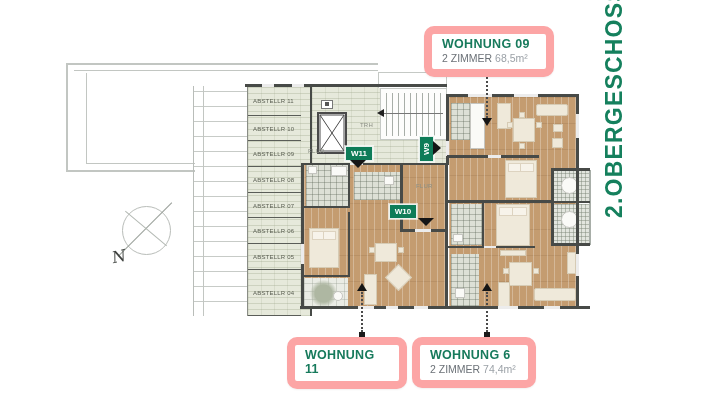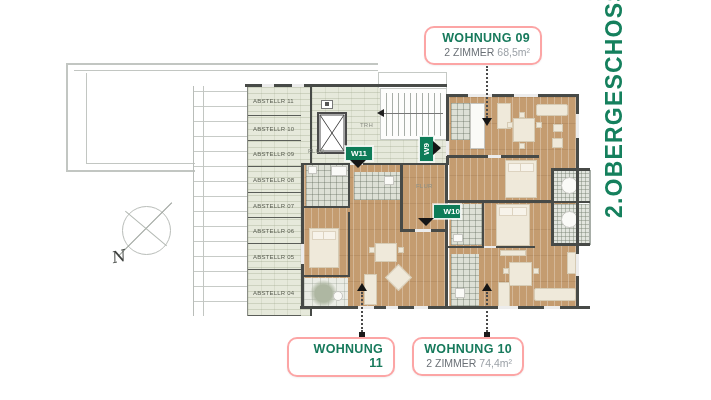--- a/index.html
+++ b/index.html
@@ -35,22 +35,22 @@
   
   .marker{background:#0e7c58;color:#fff;font-weight:bold;font-size:8px;display:flex;
           align-items:center;justify-content:center;border:1px solid #e9f2ee;box-shadow:0 0 0 1px rgba(255,255,255,.6);}
   .tri-down{width:0;height:0;border-left:8px solid transparent;border-right:8px solid transparent;border-top:8px solid #151515;}
   .tri-up-sm{width:0;height:0;border-left:5px solid transparent;border-right:5px solid transparent;border-bottom:8px solid #151515;}
   .tri-right{width:0;height:0;border-top:7px solid transparent;border-bottom:7px solid transparent;border-left:8px solid #151515;}
   .tri-down-sm{width:0;height:0;border-left:5px solid transparent;border-right:5px solid transparent;border-top:8px solid #151515;}
   .dotline{width:0;border-left:2px dotted #4a4a4a;}
   .sq{width:6px;height:6px;background:#1a1a1a;}
   
-  .apt-box{background:#fff;border:2px solid #fca5a5;border-radius:10px;padding:3px 10px 5px 10px;
-           text-align:right;box-shadow:0 1px 2px rgba(0,0,0,.06);}
+  .apt-box{background:#fff;border:8px solid #fca5a5;border-radius:10px;padding:3px 10px 5px 10px;
+           text-align:left;box-shadow:0 1px 2px rgba(0,0,0,.06);}
   .apt-title{font-size:12.5px;font-weight:800;color:#177a5c;letter-spacing:.3px;}
   .apt-sub{font-size:10.5px;margin-top:1px;color:#6b7177;}
   .apt-area{color:#9ba1a7;}
   
   .floor-title{writing-mode:vertical-rl;transform:rotate(180deg);font-size:23px;font-weight:800;
                color:#15805d;letter-spacing:1.2px;white-space:nowrap;}
   .plant{background:radial-gradient(circle,#aeb7a2 0 45%,rgba(174,183,162,0) 72%);filter:blur(.6px);border-radius:50%;}
 </style>
 </head>
 <body>
@@ -227,21 +227,21 @@
   <div class="abs ptxt" style="left:416px;top:183px;color:#8a8e84;">FLUR</div>
 
   <div class="abs marker" style="left:345px;top:146px;width:26px;height:13px;">
     <span>W11</span>
   </div>
   <div class="abs tri-down" style="left:350px;top:160px;"></div>
   <div class="abs marker" style="left:419px;top:136px;width:13px;height:24px;">
     <span style="writing-mode:vertical-rl;transform:rotate(180deg);">W9</span>
   </div>
   <div class="abs tri-right" style="left:433px;top:141px;"></div>
-  <div class="abs marker" style="left:433px;top:204px;width:26px;height:13px;justify-content:flex-end;">
+  <div class="abs marker" style="left:389px;top:204px;width:26px;height:13px;">
     <span>W10</span>
   </div>
   <div class="abs tri-down" style="left:418px;top:218px;"></div>
 
   <div class="abs sq" style="left:484px;top:59px;"></div>
   <div class="abs dotline" style="left:486px;top:66px;height:52px;"></div>
   <div class="abs tri-down-sm" style="left:482px;top:118px;"></div>
 
   <div class="abs tri-up-sm" style="left:357px;top:283px;"></div>
   <div class="abs dotline" style="left:361px;top:292px;height:40px;"></div>
@@ -252,19 +252,19 @@
   <div class="abs sq" style="left:484px;top:332px;"></div>
 
   <div class="abs apt-box" style="left:424px;top:26px;width:94px;">
     <div class="apt-title">WOHNUNG 09</div>
     <div class="apt-sub"><span>2 ZIMMER</span> <span class="apt-area">68,5m²</span></div>
   </div>
   <div class="abs apt-box" style="left:287px;top:337px;width:84px;">
     <div class="apt-title">WOHNUNG 11</div>
   </div>
   <div class="abs apt-box" style="left:412px;top:337px;width:88px;">
-    <div class="apt-title">WOHNUNG 10</div>
+    <div class="apt-title">WOHNUNG 6</div>
     <div class="apt-sub"><span>2 ZIMMER</span> <span class="apt-area">74,4m²</span></div>
   </div>
 
   <div class="abs floor-title" style="left:601px;top:6px;height:212px;">2.OBERGESCHOSS</div>
 
 </div>
 
 </body></html>

